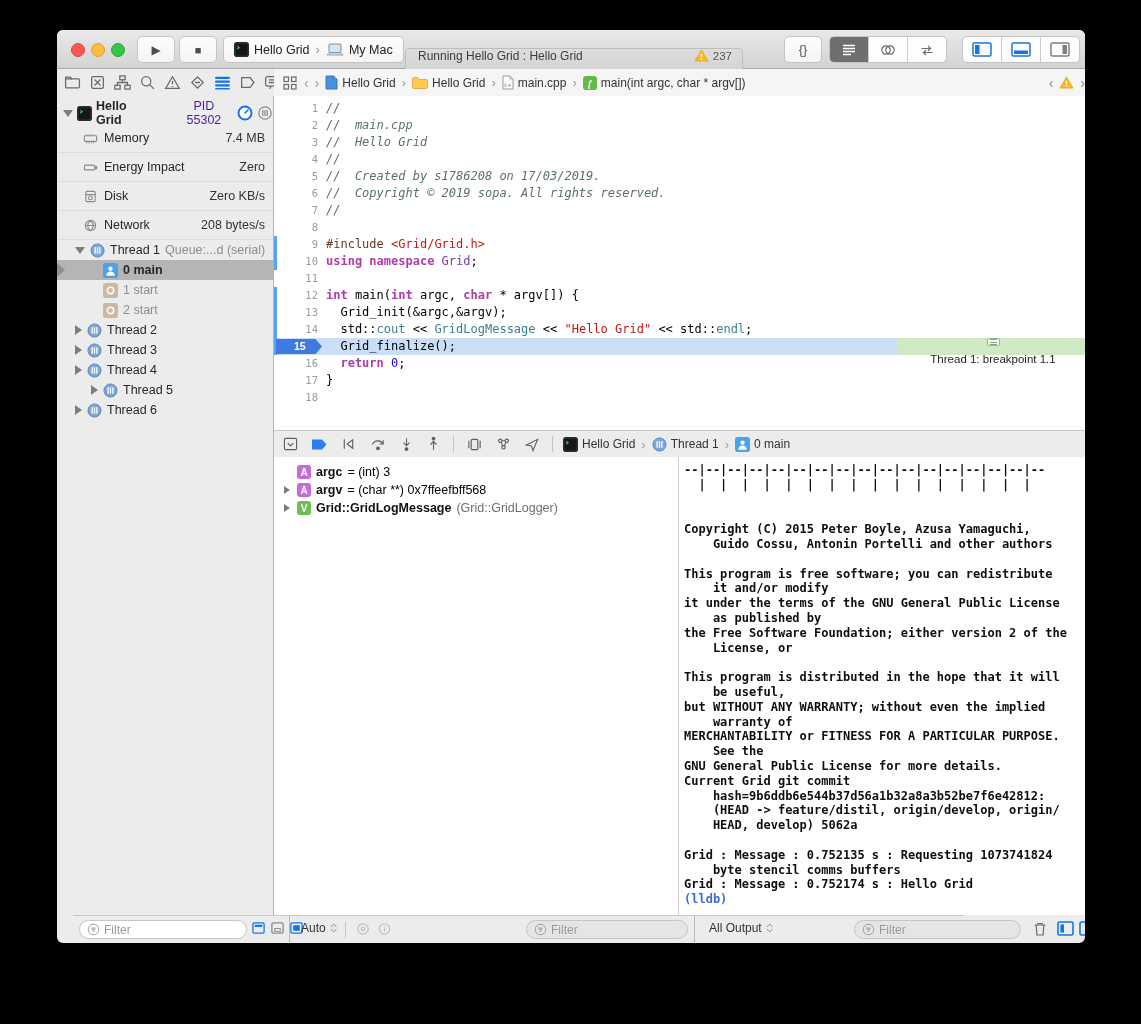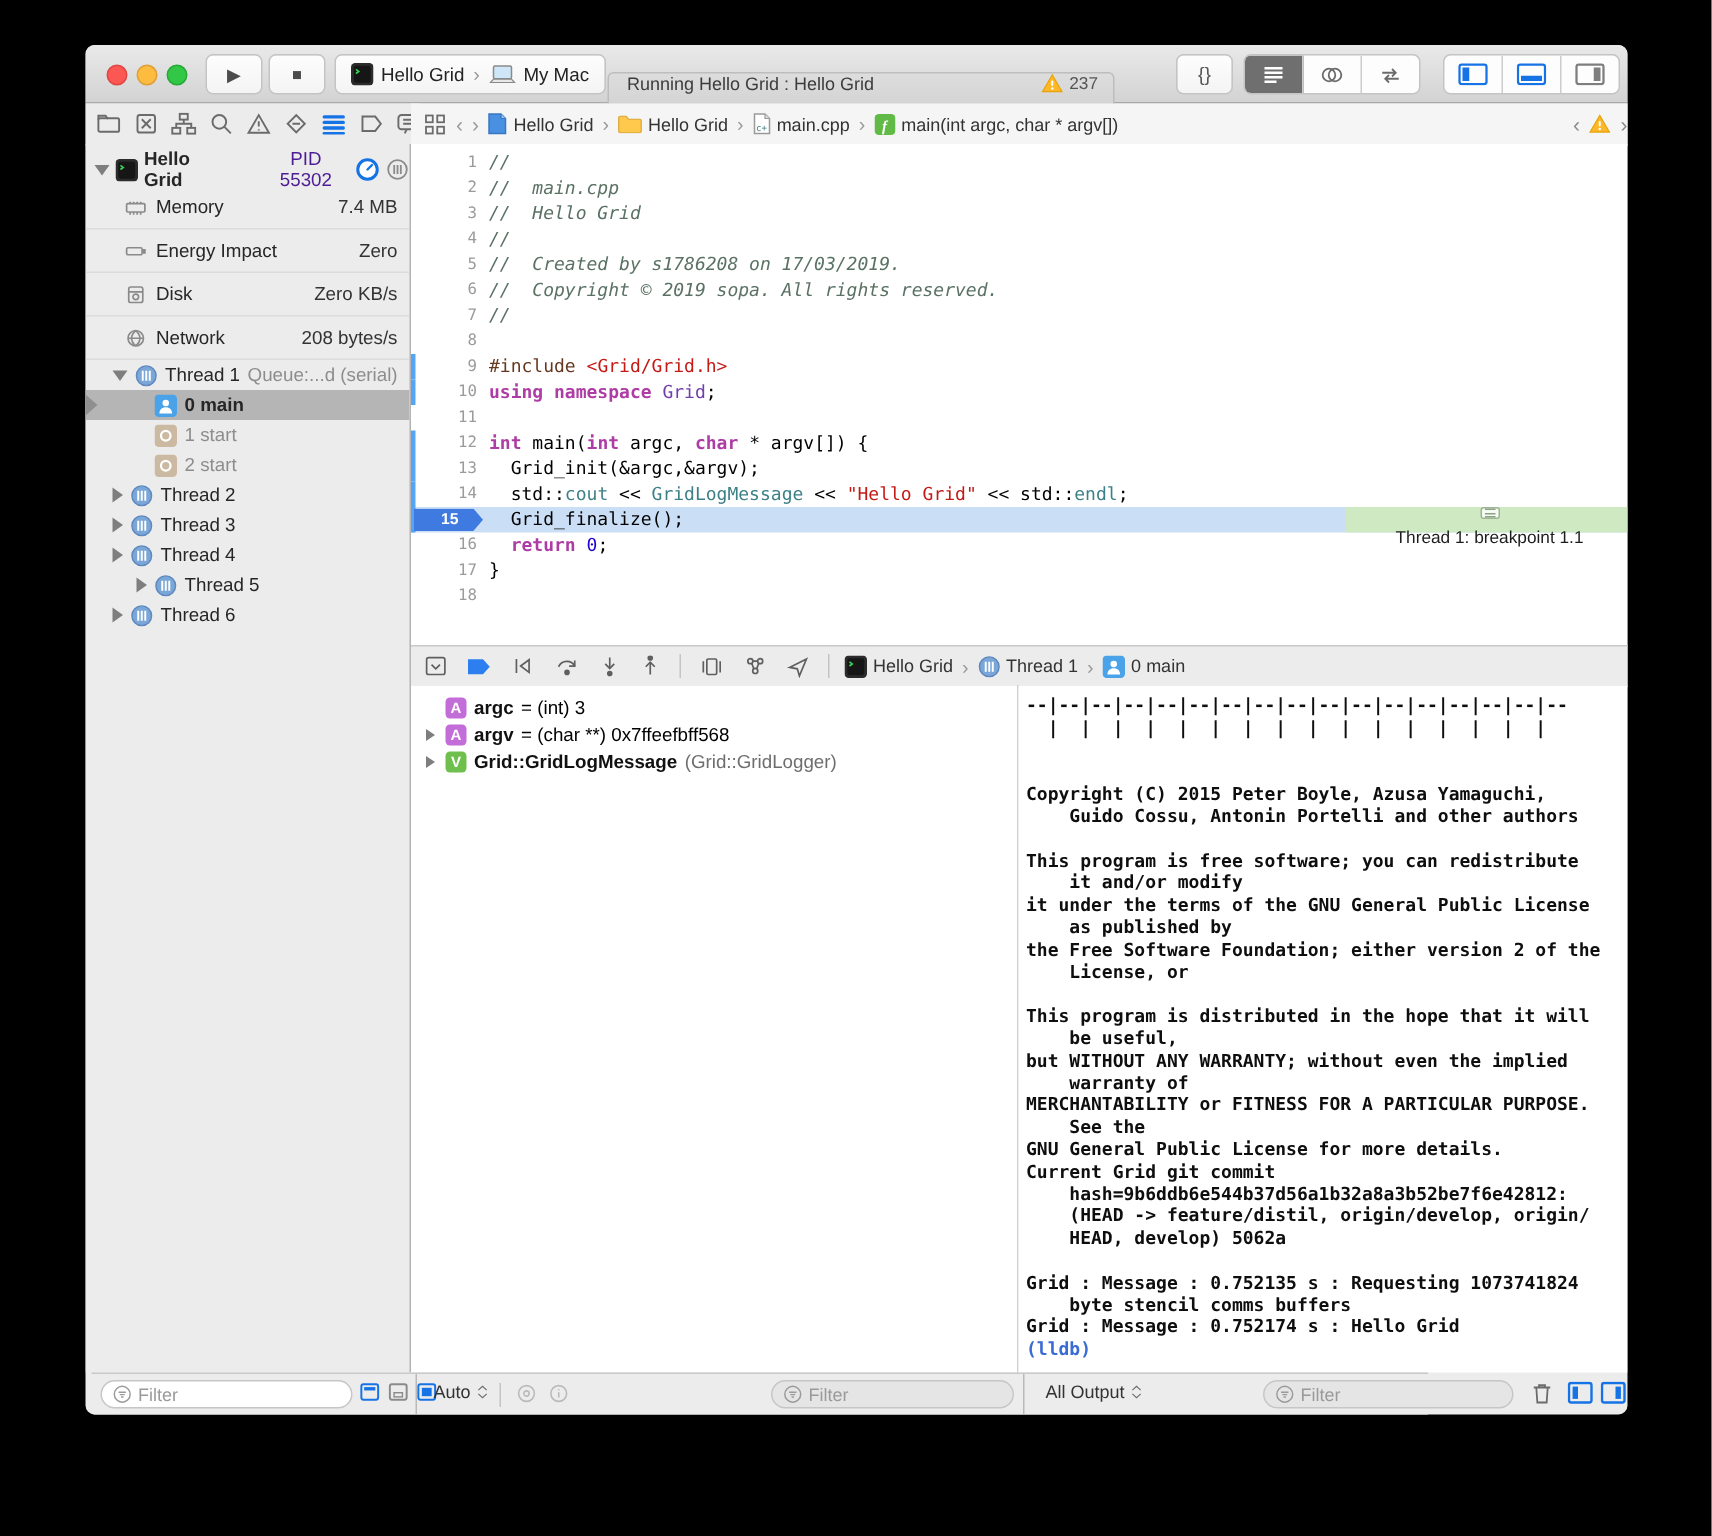--- a/index.html
+++ b/index.html
@@ -95,21 +95,21 @@
   .vname{font-weight:bold;}
   .vrest{color:#000000;}
   .vrest.gray{color:#6e6e6e;}
   .vdisc{width:10px;flex:none;display:flex;justify-content:center;}
   #dividerv{position:absolute;left:621px;top:427px;width:1px;height:458px;background:#cfcfcf;}
   #console{position:absolute;left:622px;top:427px;width:406px;height:458px;background:#fff;overflow:hidden;
            font-family:"DejaVu Sans Mono",monospace;font-weight:bold;font-size:12px;color:#0e0e0e;}
   .conline{height:14.8px;line-height:14.8px;white-space:pre;padding-left:5px;}
   .conline.lldb{color:#3b6cd4;}
   
-  #bottombar{position:absolute;left:4px;top:885px;width:891px;height:28px;background:#ececec;
+  #bottombar{position:absolute;left:16px;top:885px;width:891px;height:28px;background:#ececec;
              border-top:1px solid #c9c9c9;font-size:12px;color:#444;}
   #bottombar .cell-sep{position:absolute;top:0;width:1px;height:28px;background:#b9b9b9;}
   .filterfield{position:absolute;top:4px;height:19px;border:1px solid #c6c6c6;border-radius:10px;background:#fff;
                display:flex;align-items:center;gap:4px;padding:0 7px;color:#9a9a9a;font-size:12px;box-sizing:border-box;}
   .filterfield.gray{background:#e5e5e5;}
   .popup{position:absolute;top:5px;display:flex;align-items:center;gap:3px;color:#333;}
   .icon{display:inline-flex;align-items:center;justify-content:center;}
   .icon svg{display:block;}
   .trio{position:absolute;top:5px;display:flex;gap:4px;align-items:center;}
 </style>

